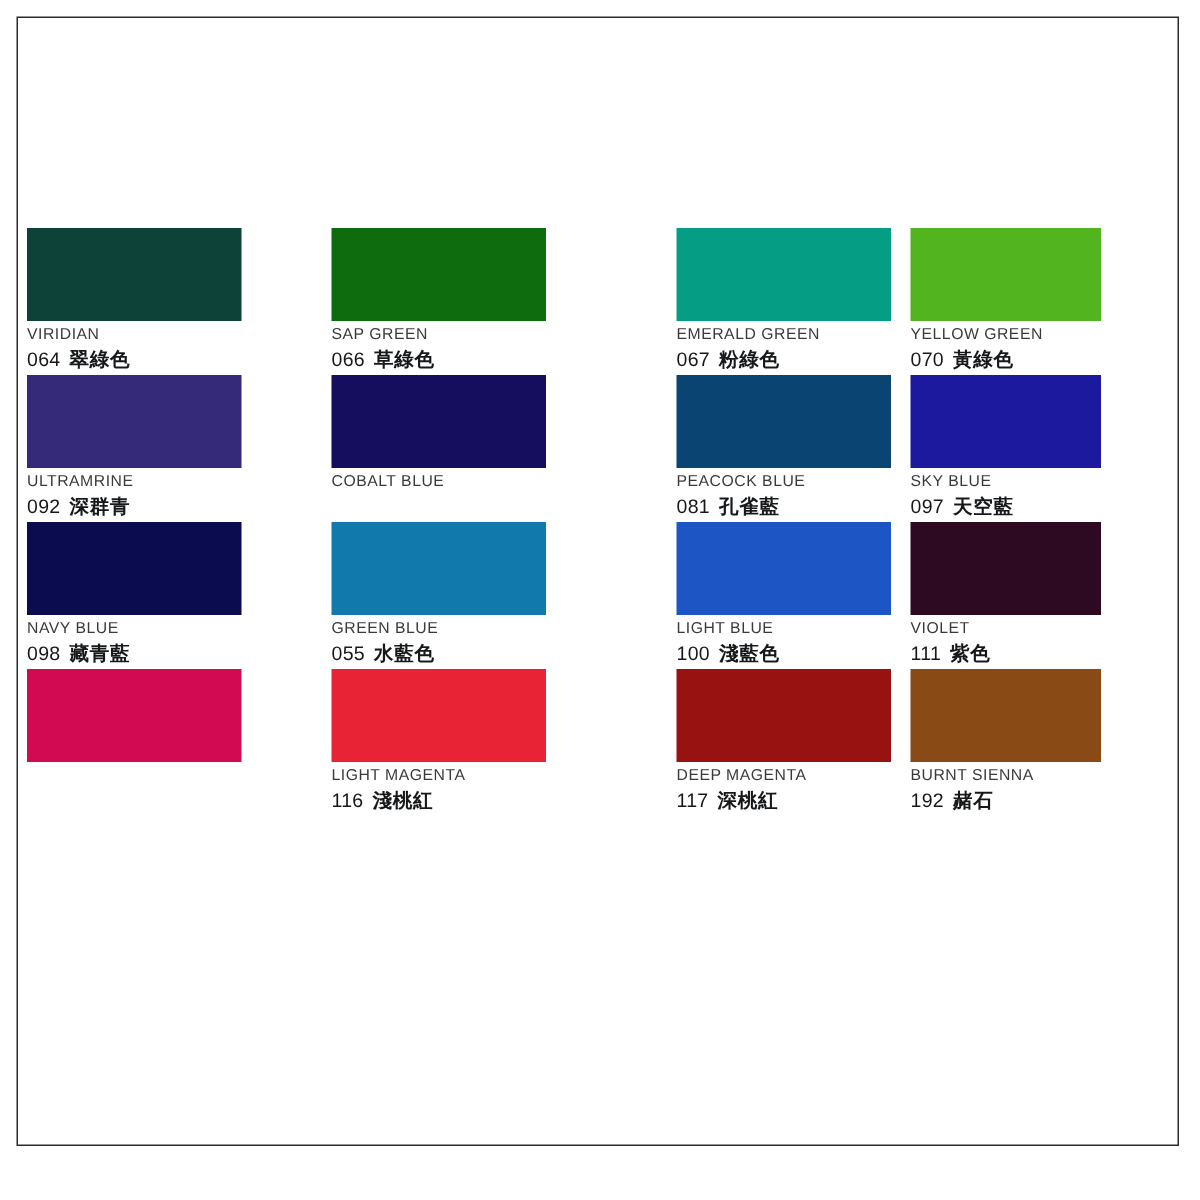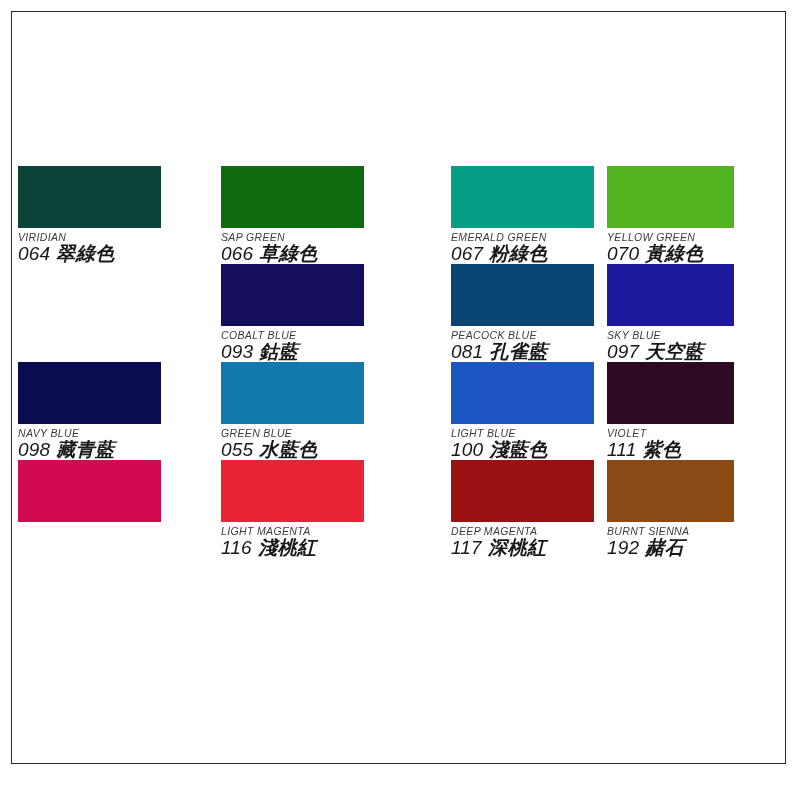--- a/index.html
+++ b/index.html
@@ -43,23 +43,22 @@
   }
 
   .swatch-row {
     position: relative;
     width: 760px;
     height: 98px;
   }
 
   .swatch-cell {
     position: absolute;
-    top: 14px;
+    top: 0;
     width: 196px;
-    font-style: italic;
   }
 
   .swatch-cell.col-0 { left: 0px; }
   .swatch-cell.col-1 { left: 203px; }
   .swatch-cell.col-2 { left: 397px; margin-left: 36px; }
   .swatch-cell.col-3 { left: 589px; }
 
   .swatch-chip {
     width: 143px;
     height: 62px;
@@ -75,21 +74,21 @@
 
   .swatch-name-en {
     font-size: 10.5px;
     letter-spacing: 0.35px;
     color: #3a3a3a;
     line-height: 13px;
     white-space: nowrap;
   }
 
   .swatch-name-row {
-    font-size: 19px;
+    font-size: 13px;
     color: #16181a;
     line-height: 19px;
     white-space: nowrap;
     margin-top: 0px;
   }
 
   .swatch-code {
     font-family: "Liberation Sans", sans-serif;
     letter-spacing: 0.2px;
   }
@@ -131,25 +130,31 @@
         </div>
         <div class="swatch-cell col-3">
           <div class="swatch-chip" style="background-color: rgb(82, 181, 32);"></div>
           <div class="swatch-caption">
             <div class="swatch-name-en">YELLOW GREEN</div>
             <div class="swatch-name-row"><span class="swatch-code">070</span><span class="swatch-name-zh">黃綠色</span></div>
           </div>
         </div>
       </div>
       <div class="swatch-row">
+        <div class="swatch-cell col-0">
+          <div class="swatch-chip" style="background-color: rgb(53, 42, 122);"></div>
+          <div class="swatch-caption">
+            <div class="swatch-name-en">ULTRAMRINE</div>
+            <div class="swatch-name-row"><span class="swatch-code">092</span><span class="swatch-name-zh">深群青</span></div>
+          </div>
+        </div>
         <div class="swatch-cell col-1">
           <div class="swatch-chip" style="background-color: rgb(21, 14, 94);"></div>
           <div class="swatch-caption">
             <div class="swatch-name-en">COBALT BLUE</div>
-            <div class="swatch-name-row"><span class="swatch-code">093</span><span class="swatch-name-zh">鈷藍</span></div>
           </div>
         </div>
         <div class="swatch-cell col-2">
           <div class="swatch-chip" style="background-color: rgb(9, 68, 115);"></div>
           <div class="swatch-caption">
             <div class="swatch-name-en">PEACOCK BLUE</div>
             <div class="swatch-name-row"><span class="swatch-code">081</span><span class="swatch-name-zh">孔雀藍</span></div>
           </div>
         </div>
         <div class="swatch-cell col-3">

